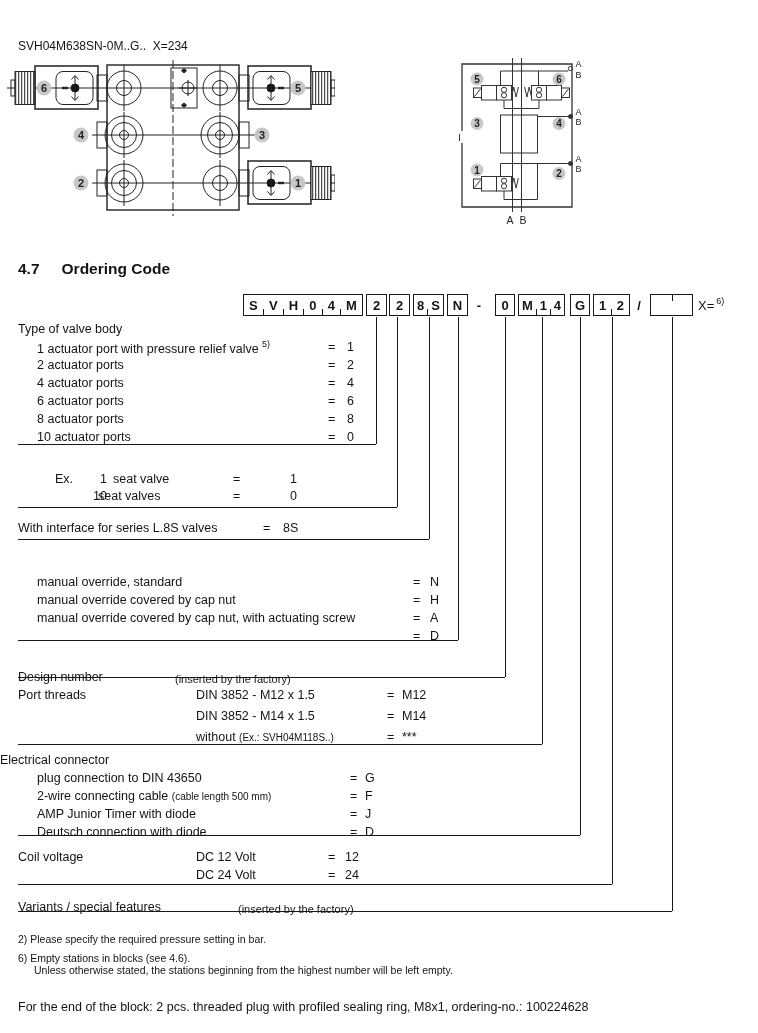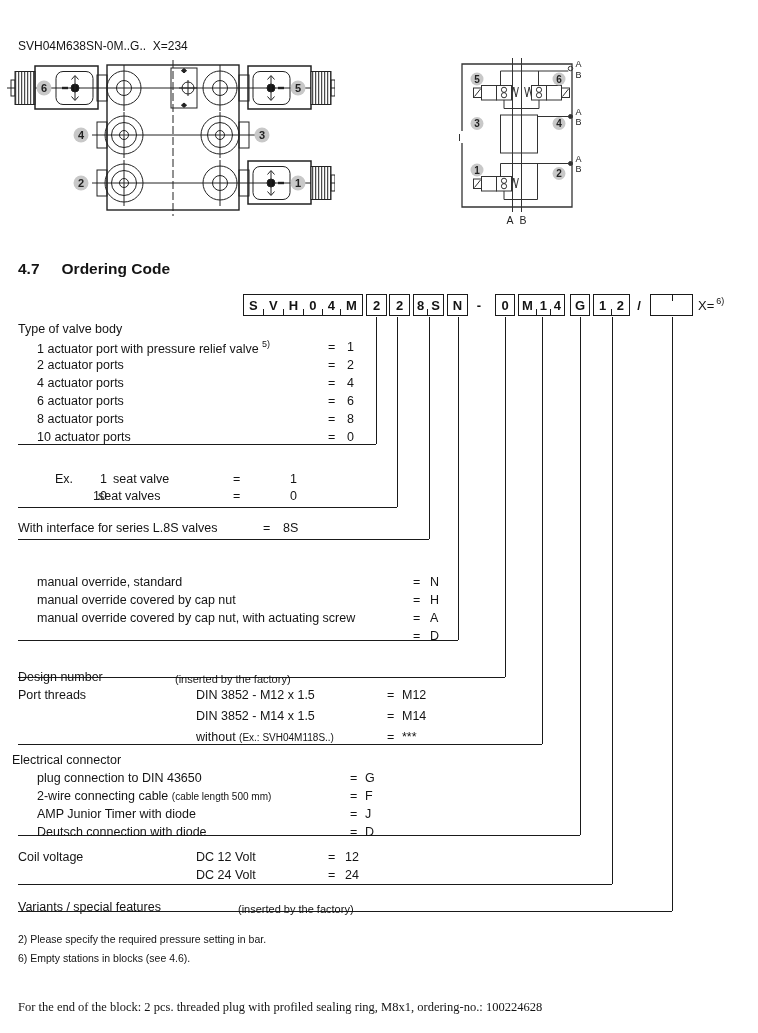--- a/index.html
+++ b/index.html
@@ -9,21 +9,21 @@
   .h1 .gap{margin-left:22px;}
   .sub{position:absolute;font-size:12px;white-space:pre;}
   .row{position:absolute;left:0;width:758px;height:17px;font-size:12.5px;}
   .row span{white-space:pre;}
   .row > span{position:absolute;top:0;}
   .row sup{font-size:9px;position:relative;top:-1px;}
   .num{width:20px;text-align:right;}
   .note{font-size:11px;}
   .sm{font-size:10px;}
   .fn{position:absolute;font-size:10.5px;white-space:pre;}
-  .endnote{position:absolute;font-size:12.5px;white-space:pre;font-family:Liberation Serif, serif;}
+  .endnote{position:absolute;font-size:12.5px;white-space:pre;}
   .vl{position:absolute;width:1px;background:#1a1a1a;}
   .hl{position:absolute;height:1px;background:#1a1a1a;left:18px;}
   .cbx{position:absolute;top:294px;height:22px;border:1.5px solid #1a1a1a;box-sizing:border-box;
        display:flex;align-items:center;justify-content:space-evenly;font-size:13px;font-weight:bold;}
   .cbx .tk{align-self:flex-end;width:1px;height:6px;background:#1a1a1a;}
   .cbx .tkt{position:absolute;left:50%;top:0;width:1px;height:6px;background:#1a1a1a;}
   .csep{position:absolute;top:294px;height:22px;display:flex;align-items:center;
         font-size:13px;font-weight:bold;}
   .cx{position:absolute;top:294px;height:22px;display:flex;align-items:center;font-size:13px;}
   .cx sup{font-size:9px;position:relative;top:-4px;margin-left:2px;}
@@ -403,21 +403,21 @@
       <span style="left:387px">=</span>
       <span style="left:402px">M14</span>
     </div>
   <div class="row" style="top:730px">
       <span style="left:196px"><span>without </span><span class="sm">(Ex.: SVH04M118S..)</span></span>
       <span style="left:387px">=</span>
       <span style="left:402px">***</span>
     </div>
 
   <div class="row" style="top:753px">
-      <span style="left:12px">Electrical connector</span>
+      <span style="left:0">Electrical connector</span>
     </div>
   <div class="row" style="top:771px">
       <span style="left:37px">plug connection to DIN 43650</span>
       <span style="left:350px">=</span>
       <span style="left:365px">G</span>
     </div>
   <div class="row" style="top:789px">
       <span style="left:37px"><span>2-wire connecting cable </span><span class="sm">(cable length 500 mm)</span></span>
       <span style="left:350px">=</span>
       <span style="left:365px">F</span>
@@ -445,15 +445,16 @@
       <span style="left:345px">24</span>
     </div>
 
   <div class="row" style="top:900px">
       <span style="left:18px">Variants / special features</span>
       <span class="note" style="left:238px;top:3px">(inserted by the factory)</span>
     </div>
 
   <div class="fn" style="left:18px;top:933px">2) Please specify the required pressure setting in bar.</div>
   <div class="fn" style="left:18px;top:952px">6) Empty stations in blocks (see 4.6).</div>
+  <div class="fn" style="left:34px;top:964px">Unless otherwise stated, the stations beginning from the highest number will be left empty.</div>
   <div class="endnote" style="left:18px;top:1000px">For the end of the block: 2 pcs. threaded plug with profiled sealing ring, M8x1, ordering-no.: 100224628</div>
 
 </div>
 
 </body></html>

